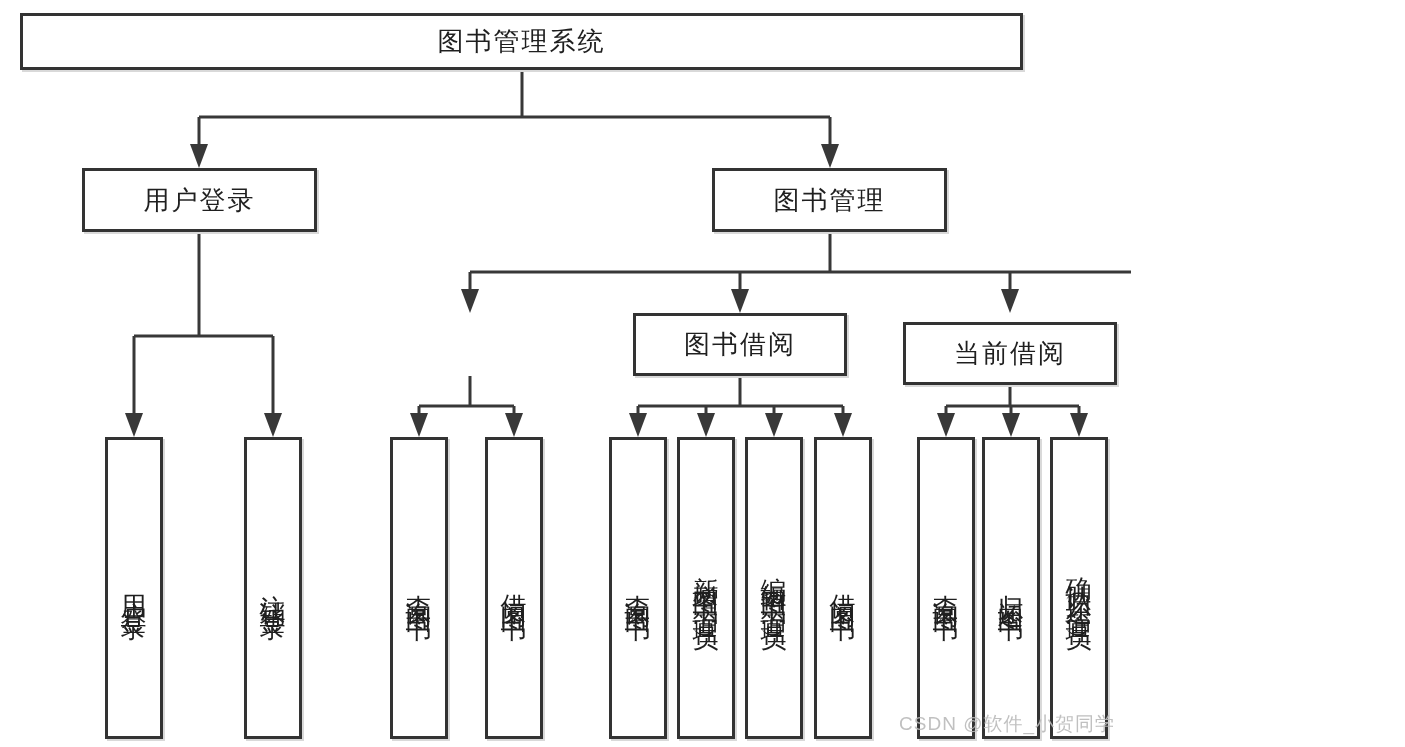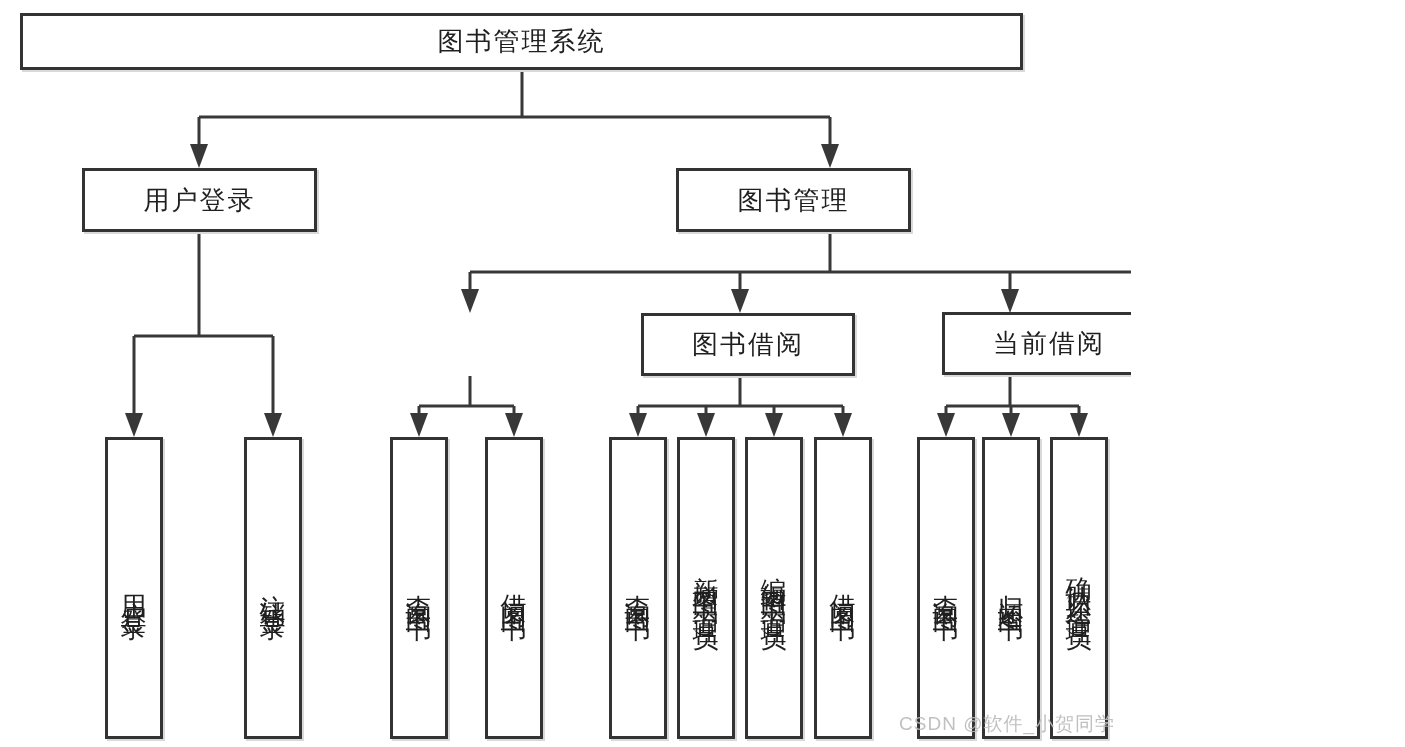--- a/index.html
+++ b/index.html
@@ -98,28 +98,28 @@
              M1217 413 H1235 L1226 437 Z M1332 413 H1350 L1341 437 Z" fill="#383838" stroke="none"></path>
   </svg>
 
   <div class="box" style="left:20px; top:13px; width:1003px; height:57px;">
     <span class="hlabel">图书管理系统</span>
   </div>
 
   <div class="box" style="left:82px; top:168px; width:235px; height:64px;">
     <span class="hlabel">用户登录</span>
   </div>
-  <div class="box" style="left:676px; top:168px; width:235px; height:64px;">
+  <div class="box" style="left:712px; top:168px; width:235px; height:64px;">
     <span class="hlabel">图书管理</span>
   </div>
 
-  <div class="box" style="left:633px; top:313px; width:214px; height:63px;margin-left:8px;">
+  <div class="box" style="left:633px; top:313px; width:214px; height:63px;">
     <span class="hlabel">图书借阅</span>
   </div>
-  <div class="box" style="left:903px; top:312px; width:214px; height:63px;margin-left:39px;">
+  <div class="box" style="left:903px; top:322px; width:214px; height:63px;">
     <span class="hlabel">当前借阅</span>
   </div>
 
   <div class="leaf" style="left:105px;">
     <span class="vtext">用户登录</span>
   </div>
   <div class="leaf" style="left:244px;">
     <span class="vtext">注销登录</span>
   </div>
 

